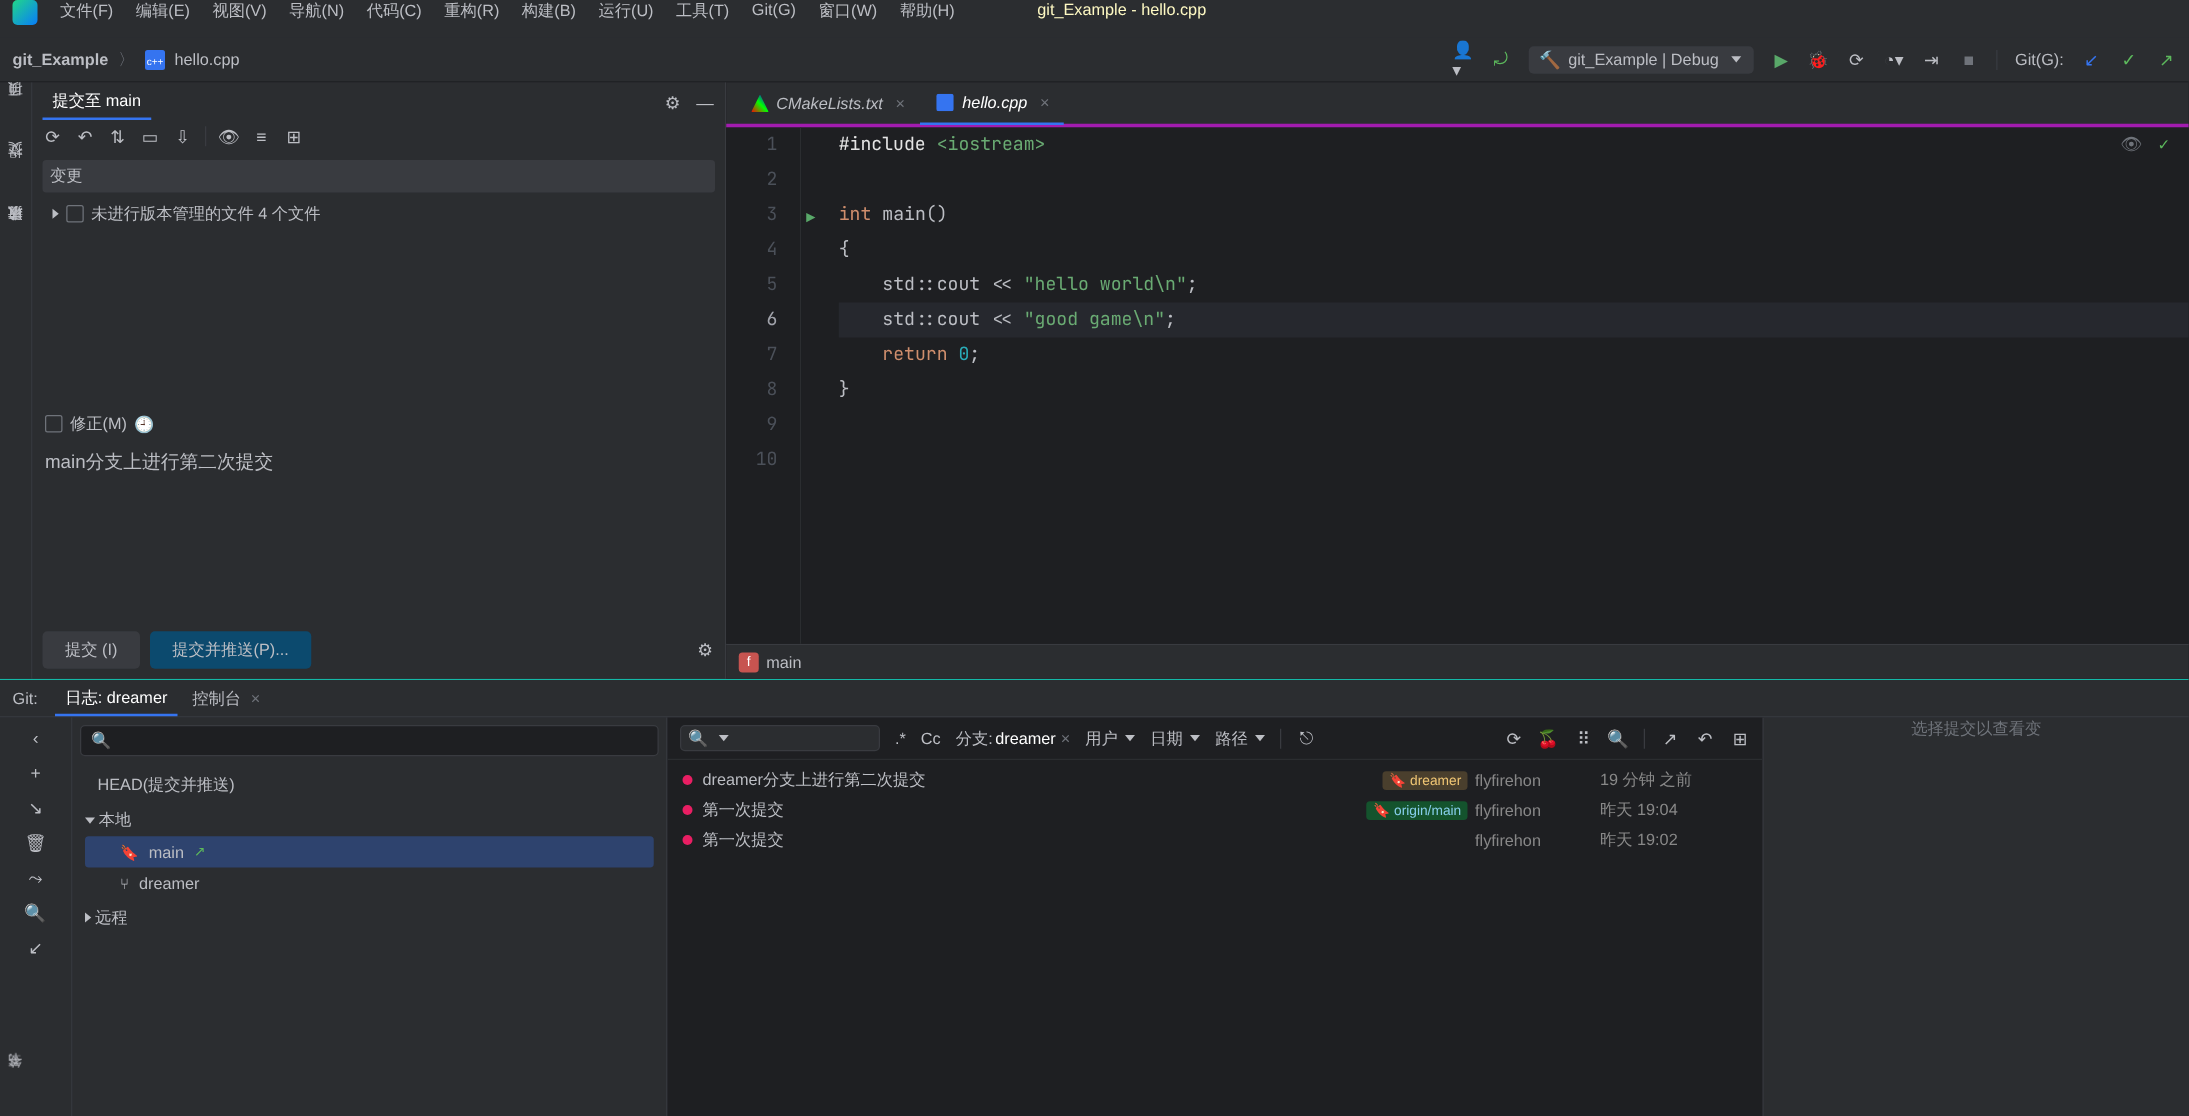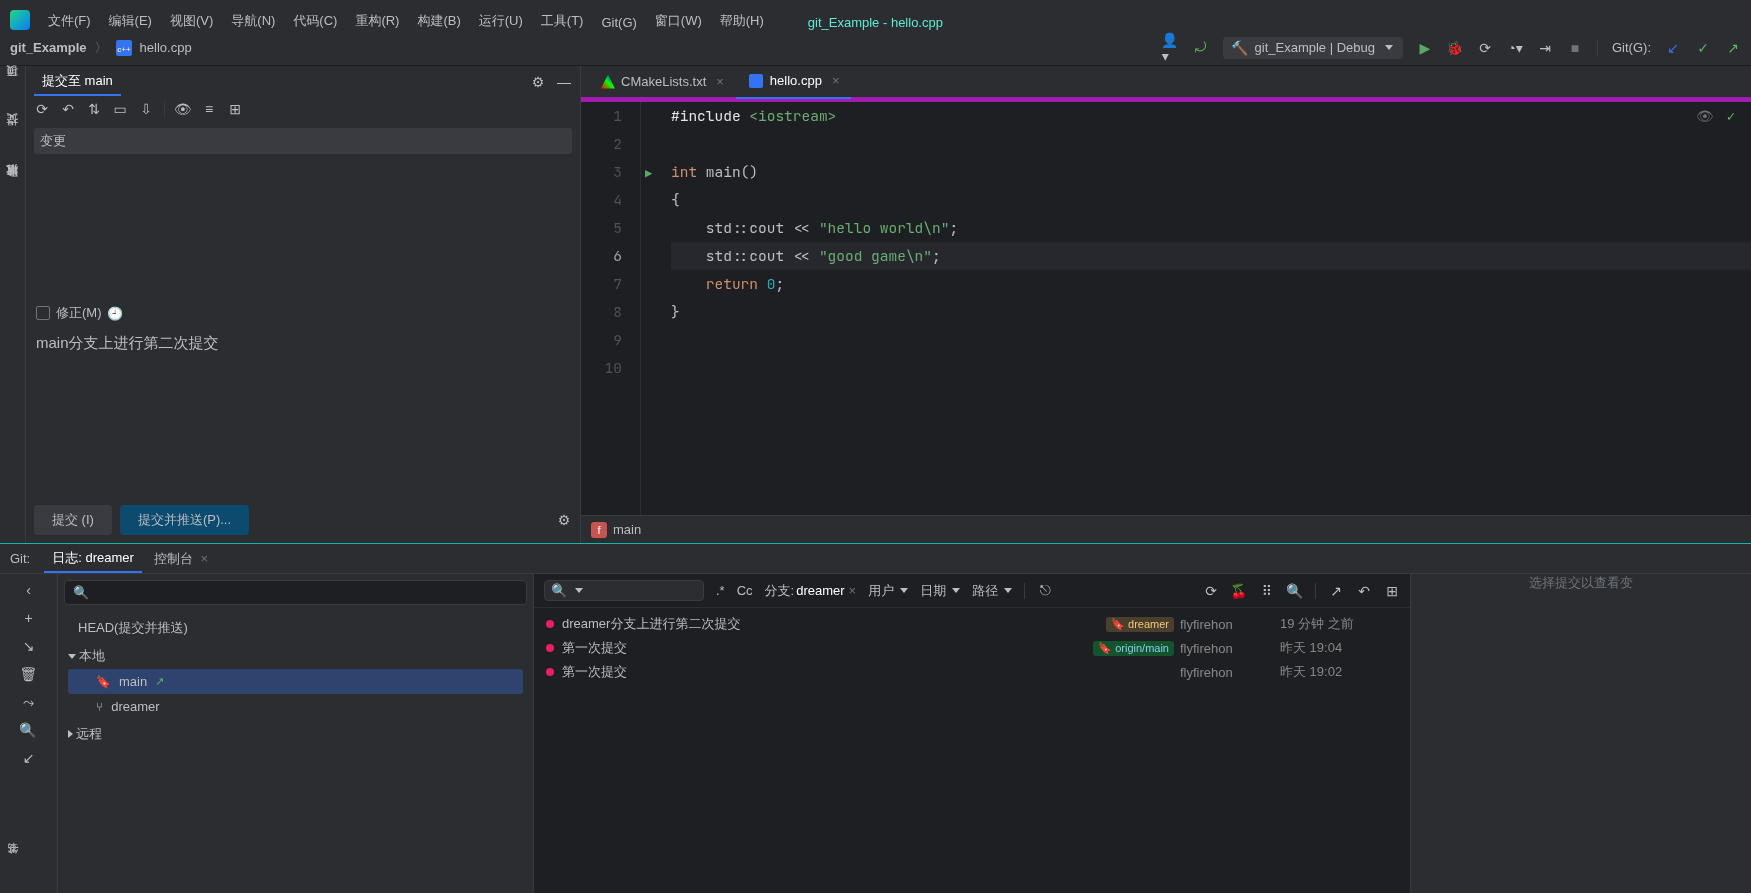--- a/index.html
+++ b/index.html
@@ -1,20 +1,20 @@
 <!DOCTYPE html>
 <html><head>
 <meta charset="utf-8">
 <style>
 * { margin: 0; padding: 0; box-sizing: border-box; }
 body { font-family: -apple-system, "Segoe UI", sans-serif; background: #2b2d30; color: #bcbec4; font-size: 13px; overflow: hidden; width: 1751px; height: 893px; }
-.menubar { height: 30px; background: #2b2d30; display: flex; align-items: flex-end; padding: 0 10px; gap: 18px; }
+.menubar { height: 30px; background: #2b2d30; display: flex; align-items: flex-start; padding: 0 10px; gap: 18px; }
 .app-icon { width: 20px; height: 20px; background: linear-gradient(135deg,#21d789,#087cfa); border-radius: 4px; }
 .menu-item { color: #bcbec4; cursor: pointer; font-size: 13px; }
-.window-title { margin-left: 26px; color: #5eead4; }
+.window-title { margin-left: 48px; color: #fef9c3; }
 .navbar { height: 36px; background: #2b2d30; display: flex; align-items: center; padding: 0 10px; justify-content: space-between; border-bottom: 1px solid #1e1f22; }
 .crumbs { display: flex; align-items: center; gap: 8px; }
 .crumb-sep { color: #6f737a; }
 .file-icon { width: 16px; height: 16px; display: inline-flex; align-items: center; justify-content: center; }
 .nav-actions { display: flex; align-items: center; gap: 14px; }
 .run-combo { background: #393b40; border-radius: 4px; padding: 3px 10px; display: flex; align-items: center; gap: 6px; }
 .tri-down { width:0;height:0;border-left:4px solid transparent;border-right:4px solid transparent;border-top:5px solid #bcbec4; display:inline-block; margin-left:4px;}
 .icn { width: 16px; height: 16px; display: inline-flex; align-items: center; justify-content: center; font-size: 14px; cursor: pointer; }
 .green { color: #5cb85c; }
 .play { color: #59a869; }
@@ -29,21 +29,21 @@
 .toolbar-row .icn { color: #bcbec4; }
 .changes-hdr { background: #393b40; margin: 4px 8px; padding: 4px 6px; border-radius: 3px; }
 .unv-row { padding: 4px 16px; display: flex; align-items: center; gap: 6px; color: #bcbec4; }
 .amend-row { padding: 6px 10px; display: flex; align-items: center; gap: 6px; margin-top: 140px; }
 .clock { color: #6f737a; font-size: 13px; }
 .commit-msg { padding: 6px 10px; color: #bcbec4; font-size: 15px; flex: 1; }
 .commit-btns { display: flex; gap: 8px; padding: 8px; align-items: center; }
 .btn { background: #393b40; padding: 6px 18px; border-radius: 4px; cursor: pointer; }
 .btn.primary { background: #0c4a6e; }
 .editor-area { flex: 1; background: #1e1f22; display: flex; flex-direction: column; }
-.editor-tabs { height: 36px; display: flex; align-items: center; background: #2b2d30; padding-left: 8px; border-bottom: 5px solid #a21caf; }
+.editor-tabs { height: 36px; display: flex; align-items: center; background: #2b2d30; padding-left: 8px; border-bottom: 3px solid #a21caf; font-style: italic; }
 .ed-tab { padding: 8px 12px; display: flex; align-items: center; gap: 6px; cursor: pointer; color: #bcbec4; }
 .ed-tab.active { border-bottom: 2px solid #3574f0; color:#fff; }
 .ed-tab .x { color: #6f737a; margin-left: 4px; }
 .cmake-icon { color:#fff; background:linear-gradient(45deg,#f00,#0f0,#00f); width:14px;height:14px; clip-path: polygon(50% 0, 100% 100%, 0 100%);}
 .code { font-family: "JetBrains Mono", Consolas, monospace; font-size: 14.5px; line-height: 28px; display: flex; flex:1; position:relative; white-space: pre; }
 .gutter { width: 60px; text-align: right; padding-right: 18px; color: #4b5059; background: #1e1f22; border-right: 1px solid #2b2d30; }
 .gutter .cur { color:#a1a3ab; }
 .run-gutter { position:absolute; left: 64px; top: 58px; color:#59a869; font-size:12px;}
 .codebody { padding-left: 30px; background: #1e1f22; flex:1; }
 .codebody .cur-line { background: #26282e; }
@@ -172,20 +172,25 @@
       <span class="icn">↶</span>
       <span class="icn">⇅</span>
       <span class="icn">▭</span>
       <span class="icn">⇩</span>
       <span class="sep-v"></span>
       <span class="icn">👁</span>
       <span class="icn">≡</span>
       <span class="icn">⊞</span>
     </div>
     <div class="changes-hdr">变更</div>
+    <div class="unv-row">
+      <span class="tri-right"></span>
+      <span class="chk"></span>
+      <span>未进行版本管理的文件 4 个文件</span>
+    </div>
     <div class="amend-row">
       <span class="chk"></span>
       <span>修正(M)</span>
       <span class="clock icn">🕘</span>
     </div>
     <div class="commit-msg">main分支上进行第二次提交</div>
     <div class="commit-btns">
       <span class="btn">提交 (I)</span>
       <span class="btn primary">提交并推送(P)...</span>
       <span style="flex:1"></span>

